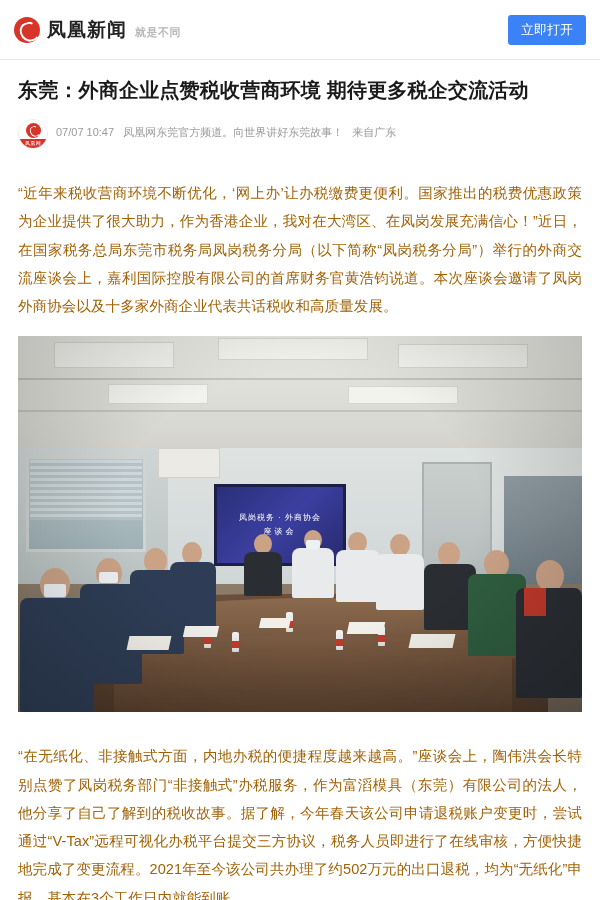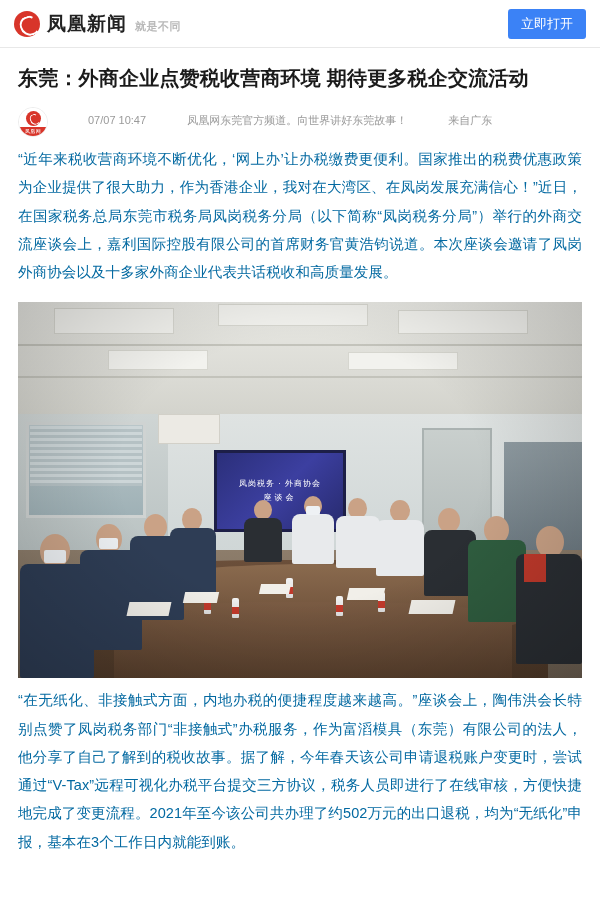--- a/index.html
+++ b/index.html
@@ -12,21 +12,21 @@
   }
   .page {
     position: relative;
     width: 600px;
     height: 900px;
     background: #fff;
   }
 
   
   .topbar {
-    height: 48px;
+    height: 60px;
     background: #ffffff;
     border-bottom: 1px solid #e8e8e8;
     display: flex;
     align-items: center;
     padding: 0 14px;
   }
   .brand {
     display: flex;
     align-items: center;
     gap: 7px;
@@ -139,28 +139,28 @@
   .byline-name {
     font-size: 13px;
     color: #222;
     font-weight: bold;
   }
   .byline-meta {
     font-size: 11px;
     color: #9a9a9a;
     margin-top: 5px;
   }
-  .byline-meta span { margin-right: 6px; margin-left: 32px; }
+  .byline-meta span { margin-right: 6px; }
 
   p.body {
     font-size: 14.5px;
     line-height: 1.95;
-    color: #0369a1;
+    color: #a16207;
     text-align: justify;
-    margin-top: 8px;
+    margin-top: 30px;
     letter-spacing: 0.1px;
   }
   p.indent { text-indent: 0; }
 
   .photo-wrap {
     margin: 16px 0 0 0;
     width: 564px;
     height: 376px;
     position: relative;
     overflow: hidden;

